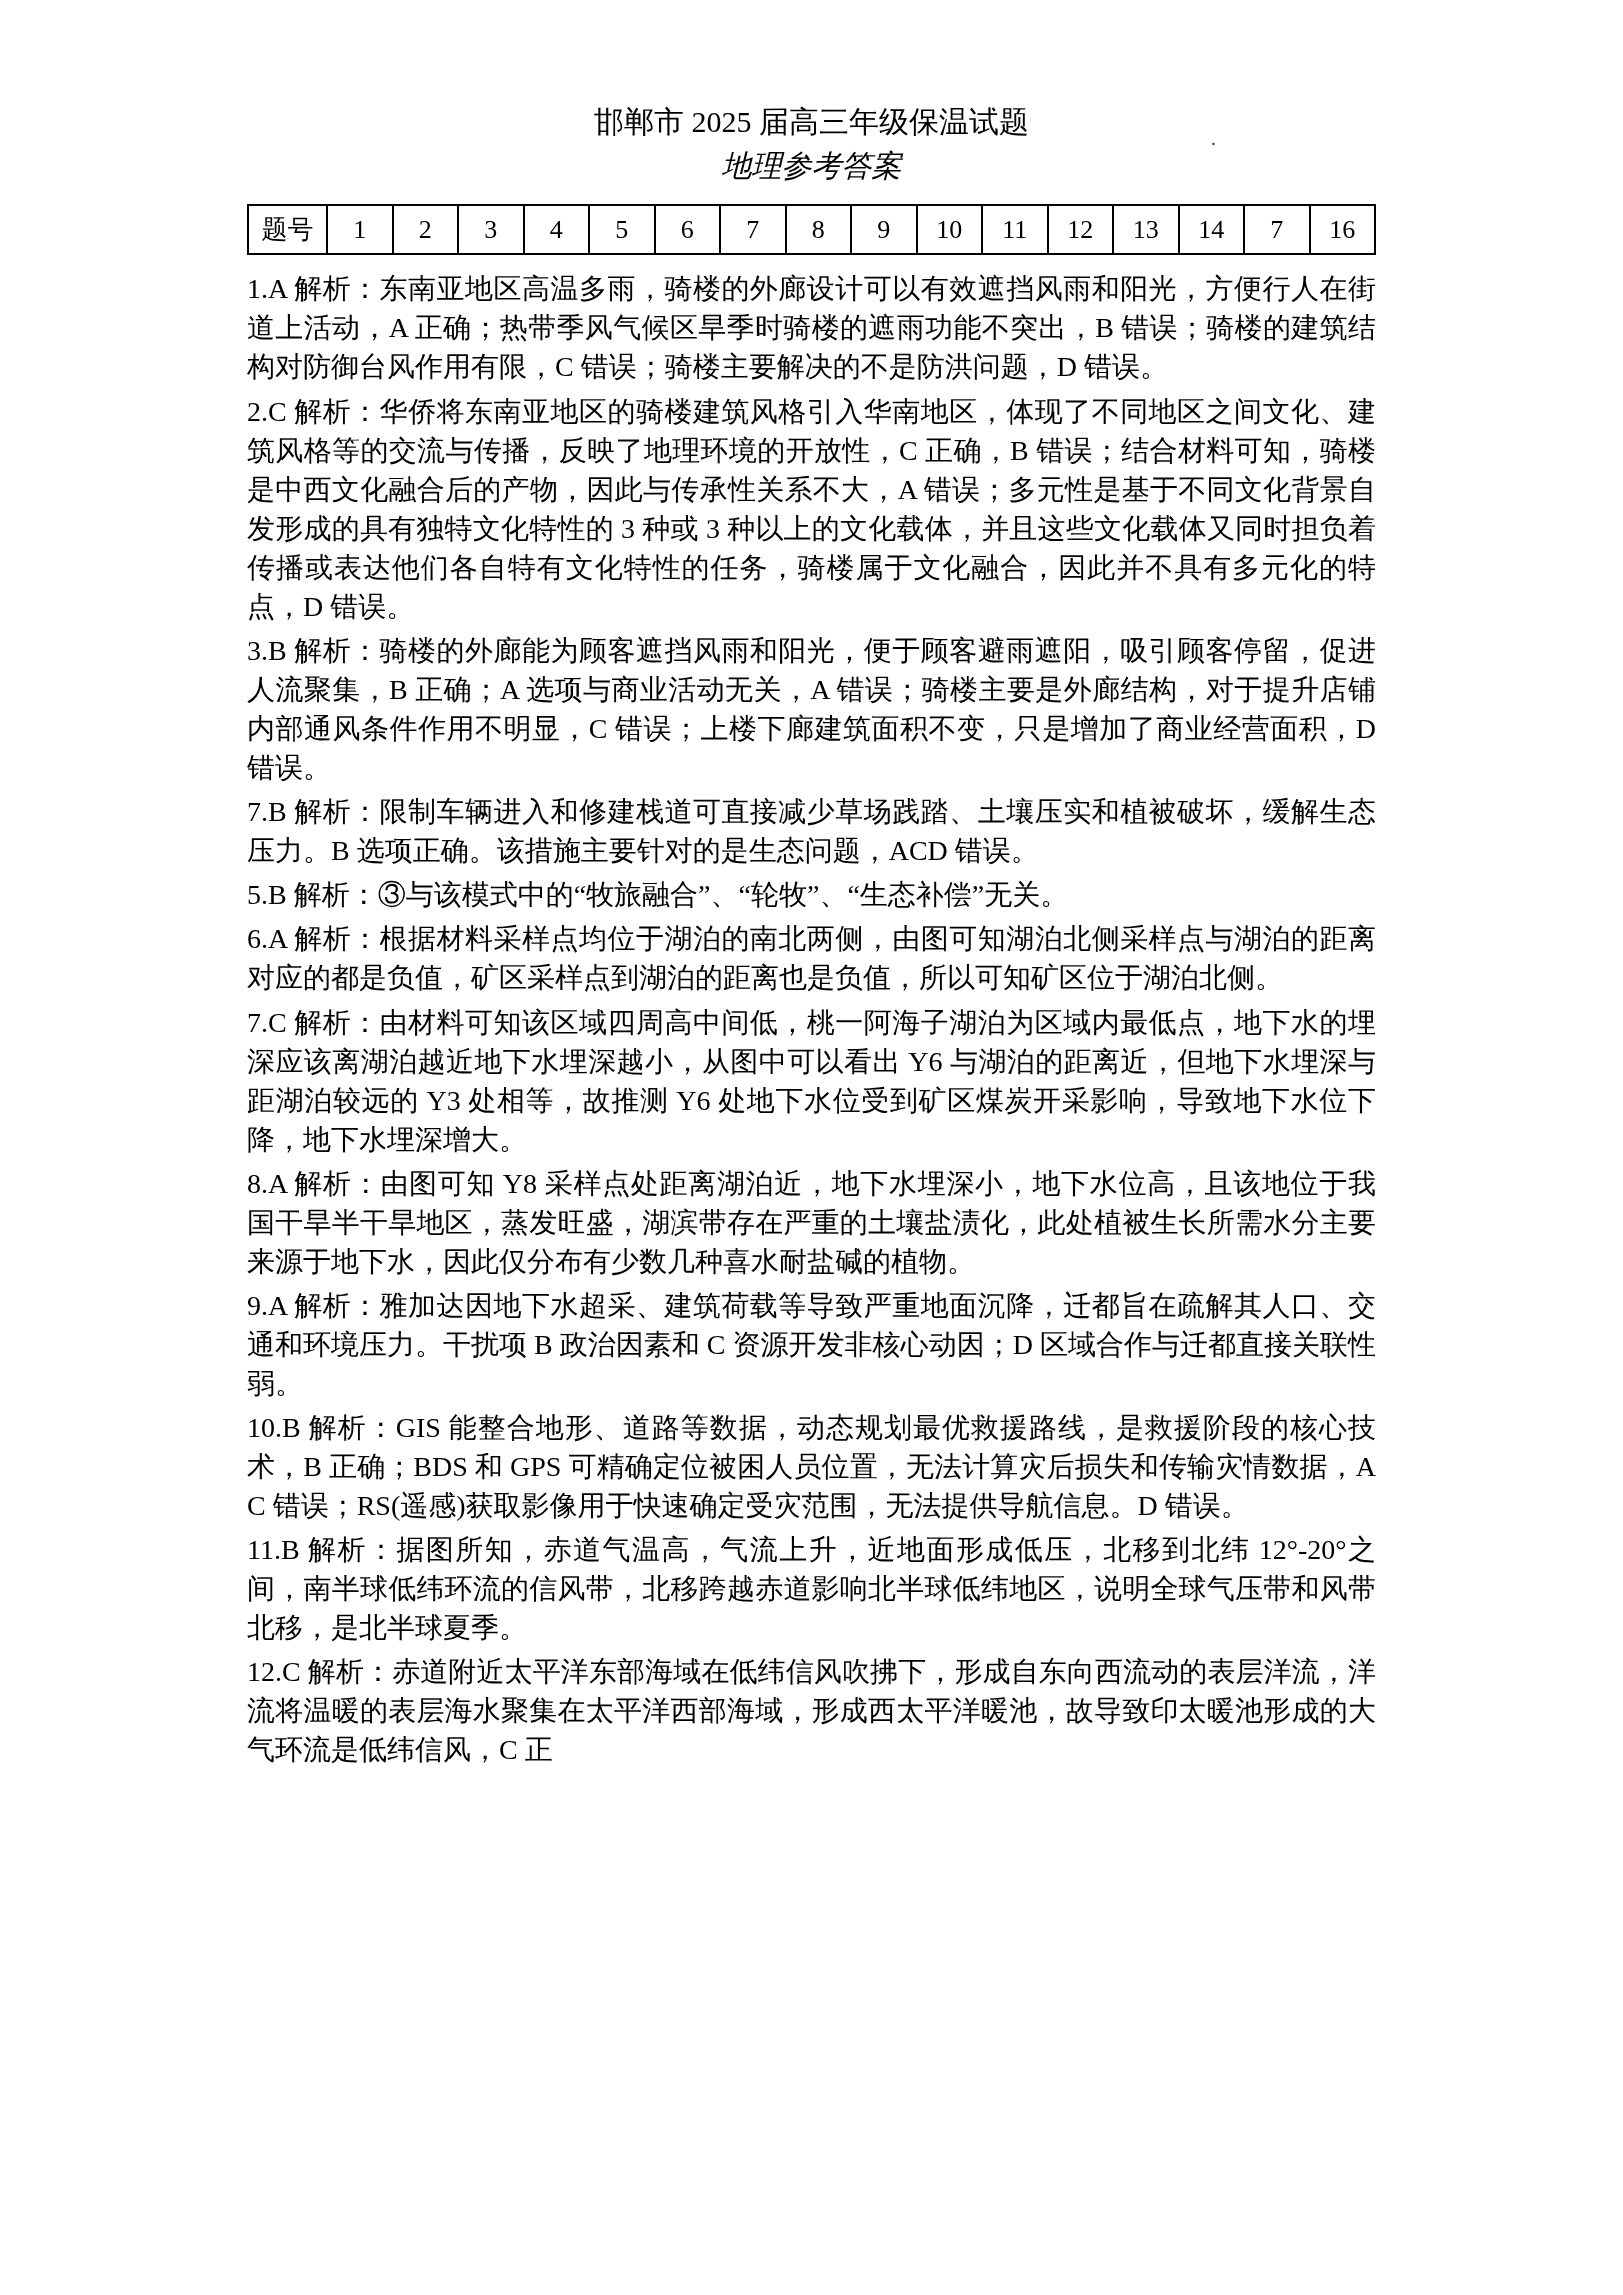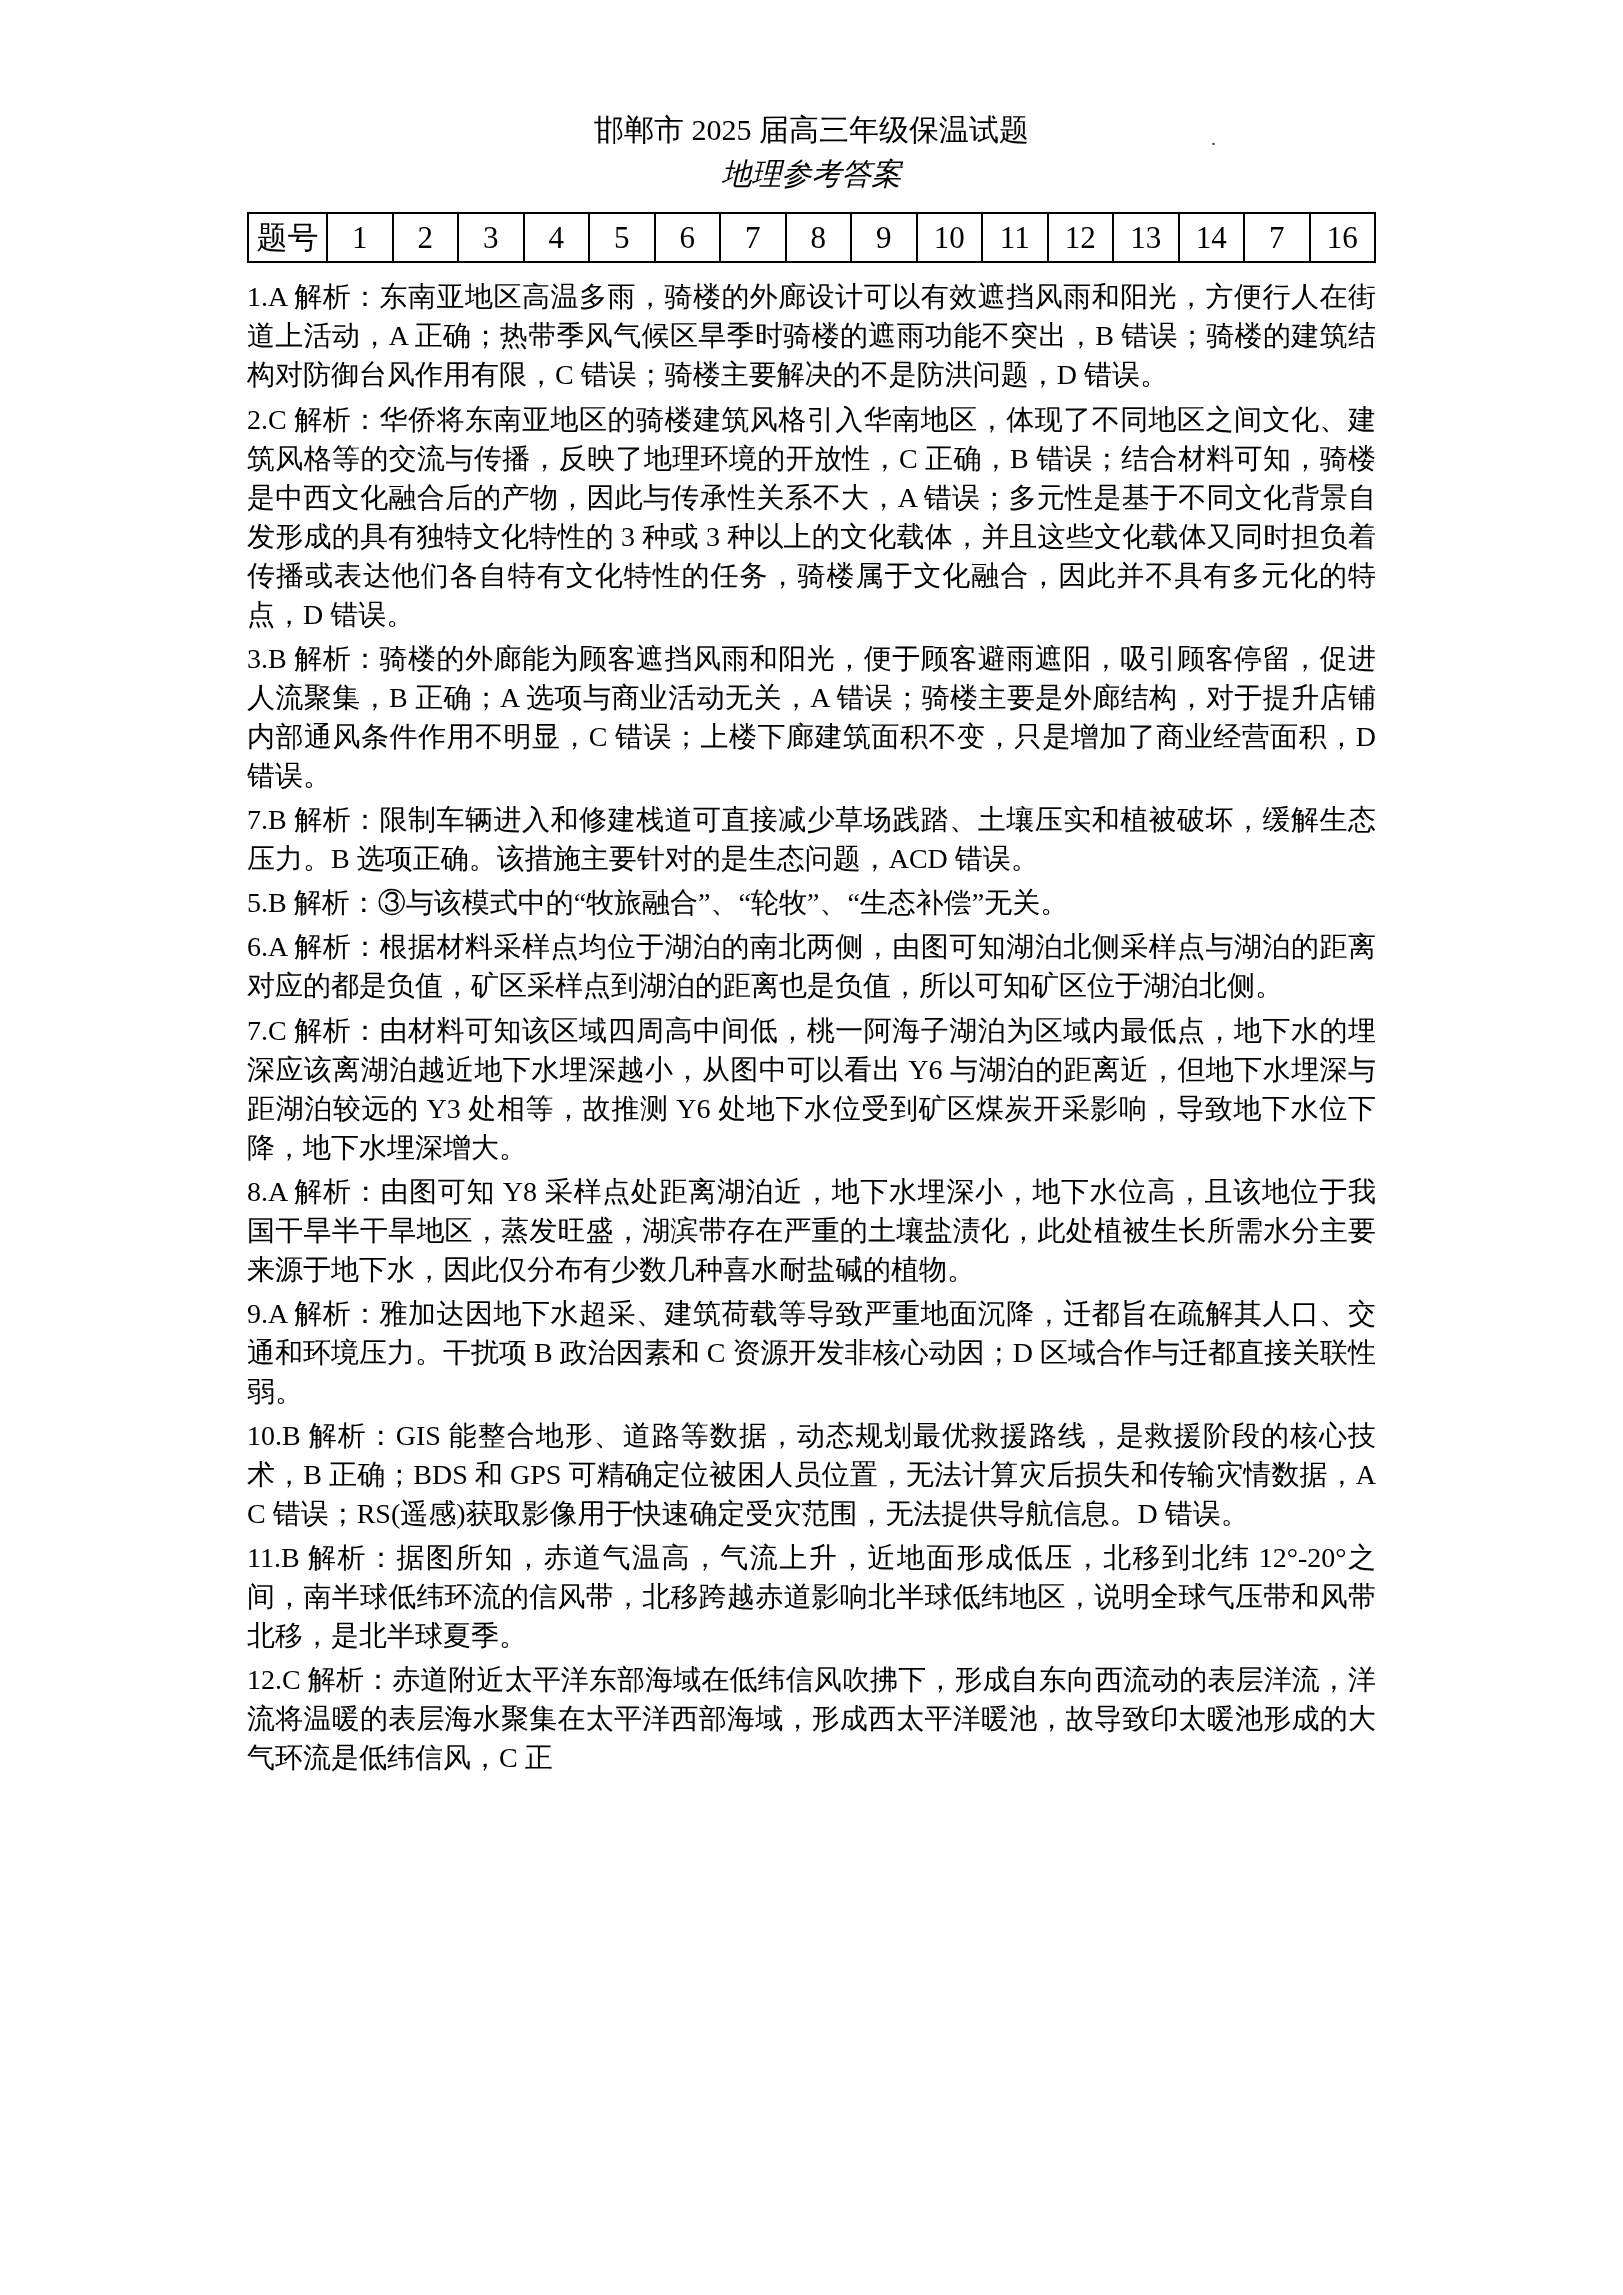--- a/index.html
+++ b/index.html
@@ -9,22 +9,22 @@
     color: #000000;
   }
   body {
     width: 1623px;
     min-height: 2295px;
     position: relative;
     font-family: "Liberation Serif", "DejaVu Serif", serif;
   }
   .page {
     width: 1129px;
-    margin: 0 auto;
-    padding-top: 108px;
+    margin: 16px auto;
+    padding-top: 84px;
   }
   .stray-dot {
     position: absolute;
     left: 1211px;
     top: 128px;
     font-size: 19.6px;
     color: #333;
   }
   .title, .subtitle {
     text-align: center;
@@ -41,21 +41,21 @@
     width: 100%;
     border-collapse: collapse;
     table-layout: fixed;
     margin-bottom: 14.4px;
   }
   table.answer-table td {
     border: 2px solid #000;
     text-align: center;
     vertical-align: middle;
     height: 47px;
-    font-size: 31px;
+    font-size: 26px;
     padding: 0;
   }
   table.answer-table td.head-cell {
     width: 77px;
   }
   .explanations p.exp {
     font-size: 28px;
     line-height: 39px;
     text-align: justify;
     margin: 5.2px 0;

